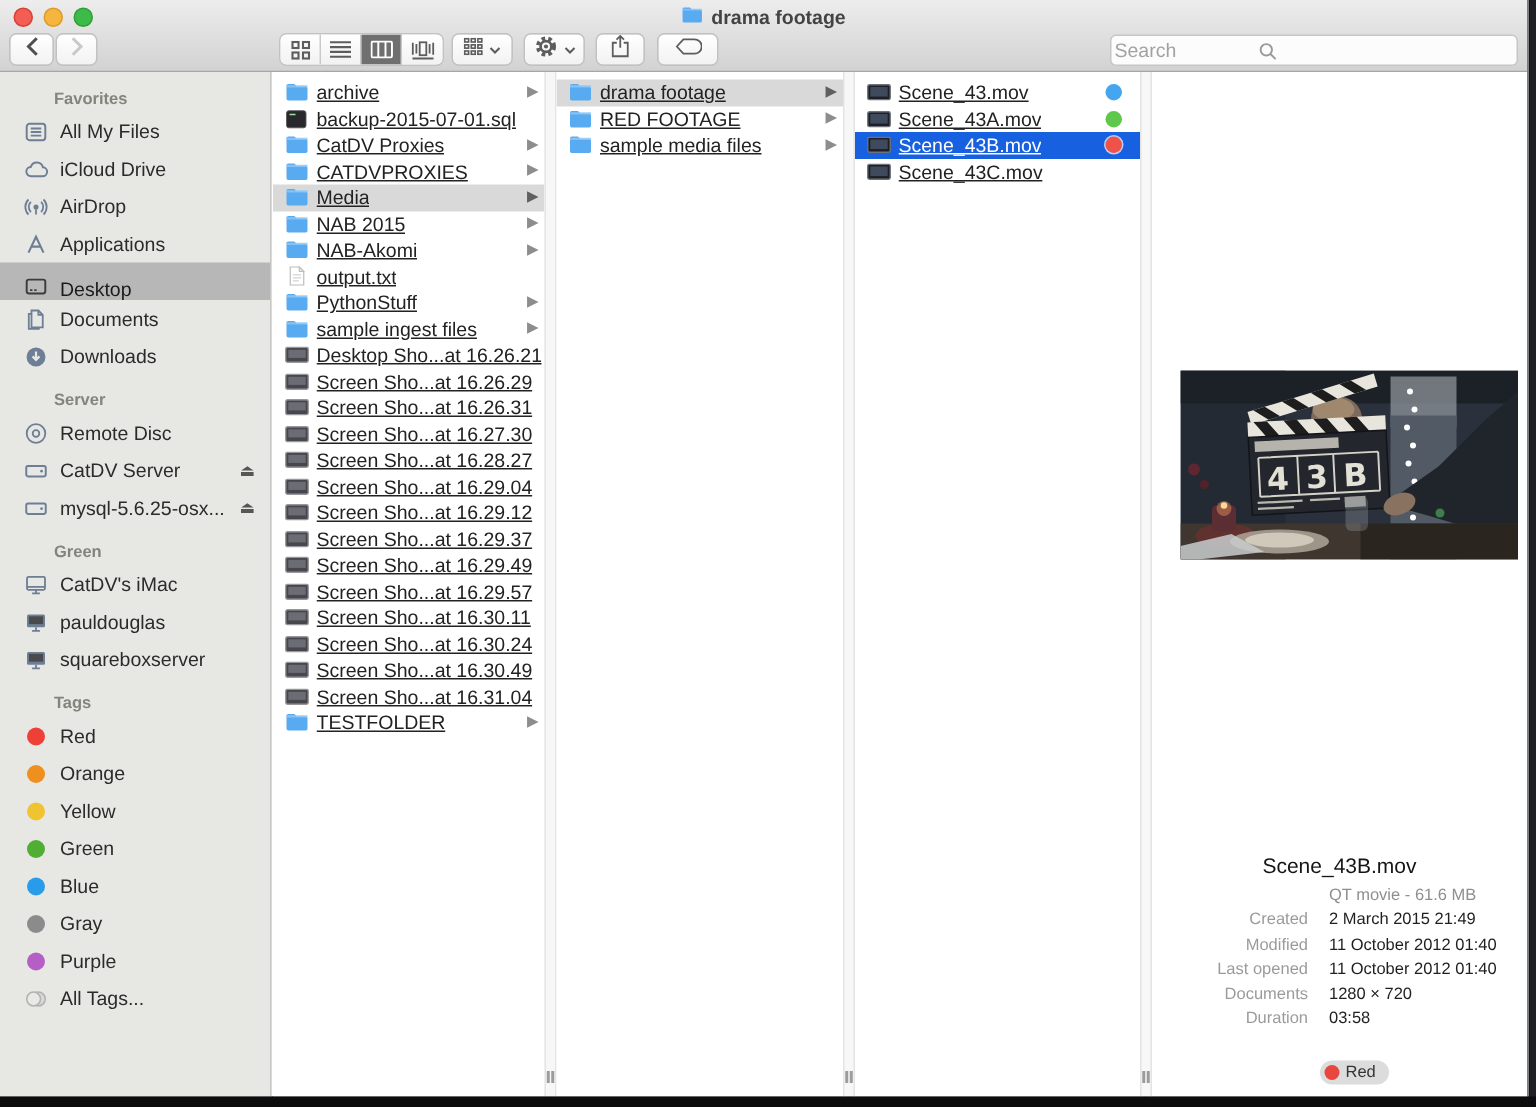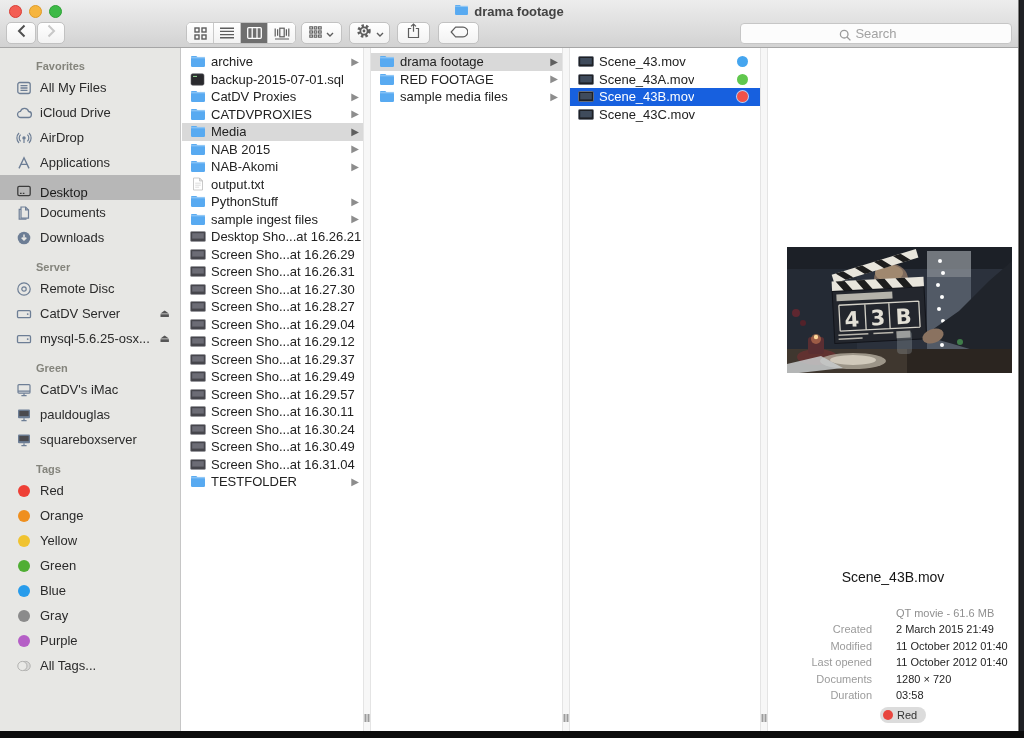--- a/index.html
+++ b/index.html
@@ -22,21 +22,21 @@
        border:1px solid #c2c2c2;border-radius:5px;display:flex;align-items:center;justify-content:center;
        color:#5d5d5d;gap:4px;}
   .seg{position:absolute;top:22px;left:186px;height:22px;display:flex;border:1px solid #c2c2c2;border-radius:5px;
        overflow:hidden;background:#fff;}
   .seg .segbtn{width:27px;height:100%;display:flex;align-items:center;justify-content:center;color:#5d5d5d;
        border-right:1px solid #c9c9c9;background:linear-gradient(#ffffff,#f2f2f2);}
   .seg .segbtn:last-child{border-right:none;}
   .seg .segbtn.active{background:#6f6f6f;color:#fff;}
   .search{position:absolute;top:23px;left:740px;width:272px;height:21px;border:1px solid #c6c6c6;border-radius:4px;
           background:#fcfcfc;}
-  .search input{position:absolute;inset:0;border:none;background:transparent;text-align:center;font-size:13px;
+  .search input{position:absolute;inset:0;border:none;background:transparent;text-align:left;font-size:13px;
           color:#4c1d95;outline:none;font-family:inherit;}
   .search input::placeholder{color:#a2a2a2;}
   .search .mag{position:absolute;left:calc(50% - 37px);top:4px;}
 
   
   .sidebar{position:absolute;left:0;top:48px;width:181px;bottom:0;background:#e7e7e4;border-right:1px solid #c6c6c6;
            padding-top:9px;overflow:hidden;}
   .sb-section{margin-bottom:8px;}
   .sb-header{font-size:11px;font-weight:bold;color:#84847c;padding:3px 0 3px 12px;margin-left:24px;}
   .sb-item{display:flex;align-items:center;height:25px;padding-left:15px;font-size:13px;color:#2b2b2b;gap:7px;}
@@ -51,33 +51,33 @@
   #col0{left:182px;width:181px;}
   #col1{left:371px;width:191px;}
   #col2{left:570px;width:190px;}
   .gutter{position:absolute;top:48px;bottom:0;width:8px;background:#f7f7f7;border-left:1px solid #e4e4e4;
           border-right:1px solid #e4e4e4;}
   #gut0{left:363px;} #gut1{left:562px;} #gut2{left:760px;}
   .grip{position:absolute;bottom:9px;left:50%;transform:translateX(-50%);width:5px;height:8px;
         border-left:2px solid #9c9c9c;border-right:2px solid #9c9c9c;}
   .row{display:flex;align-items:center;height:17.5px;padding-left:7px;font-size:13px;color:#222;gap:5px;}
   .row .ficon{width:17px;display:flex;justify-content:center;align-items:center;flex:0 0 17px;}
-  .row .fname{white-space:nowrap;overflow:hidden;}
+  .row .fname{white-space:nowrap;overflow:hidden;text-decoration:underline;}
   .row .arrow{margin-left:auto;margin-right:4px;color:#8d8d8d;font-size:10px;line-height:1;}
   .row .dot{width:11px;height:11px;border-radius:50%;margin-left:auto;margin-right:12px;flex:0 0 11px;}
   .row.sel-gray{background:#d9d9d9;}
   .row.sel-gray .arrow{color:#5f5f5f;}
   .row.sel-blue{background:#1760df;color:#fff;}
   .row.sel-blue .dot{box-shadow:0 0 0 1px rgba(255,255,255,.7);}
 
   
   #preview{position:absolute;left:768px;width:250px;top:48px;bottom:0;background:#fff;}
   .pv-img{position:absolute;left:19px;top:199px;width:225px;height:126px;}
   .pv-name{position:absolute;top:521px;left:0;width:100%;text-align:center;font-size:14px;color:#151515;}
-  .pv-meta{position:absolute;top:557px;left:2px;display:grid;grid-template-columns:102px auto;column-gap:24px;
+  .pv-meta{position:absolute;top:541px;left:2px;display:grid;grid-template-columns:102px auto;column-gap:14px;
            font-size:11px;line-height:16.4px;}
   .pv-label{text-align:right;color:#9b9b9b;}
   .pv-value{color:#1f1f1f;}
   .pv-summary{color:#8f8f8f;}
   .pv-tag{position:absolute;top:659px;left:112px;height:16px;display:inline-flex;align-items:center;gap:4px;
           background:#dcdcdc;border-radius:9px;padding:0 9px 0 3px;font-size:11px;color:#333;}
   .pv-tag .ptdot{width:10px;height:10px;border-radius:50%;}
 
   
   .edge-right{position:absolute;left:1020px;top:0;right:0;bottom:0;background:#1f2125;}

